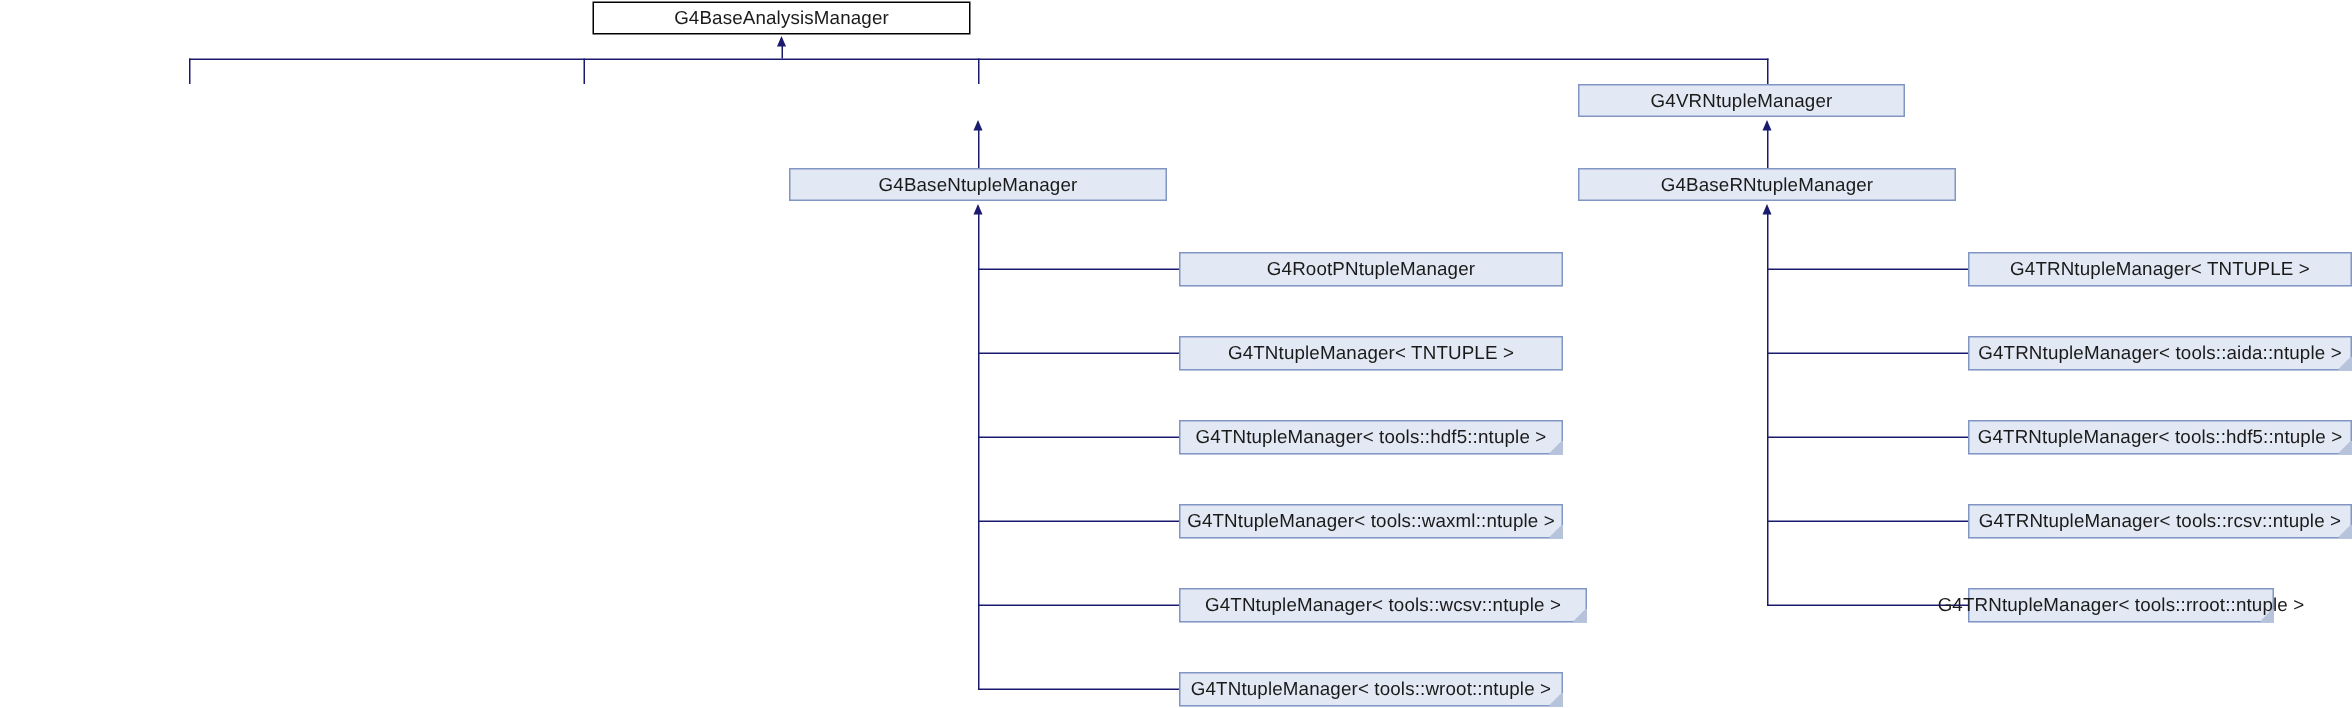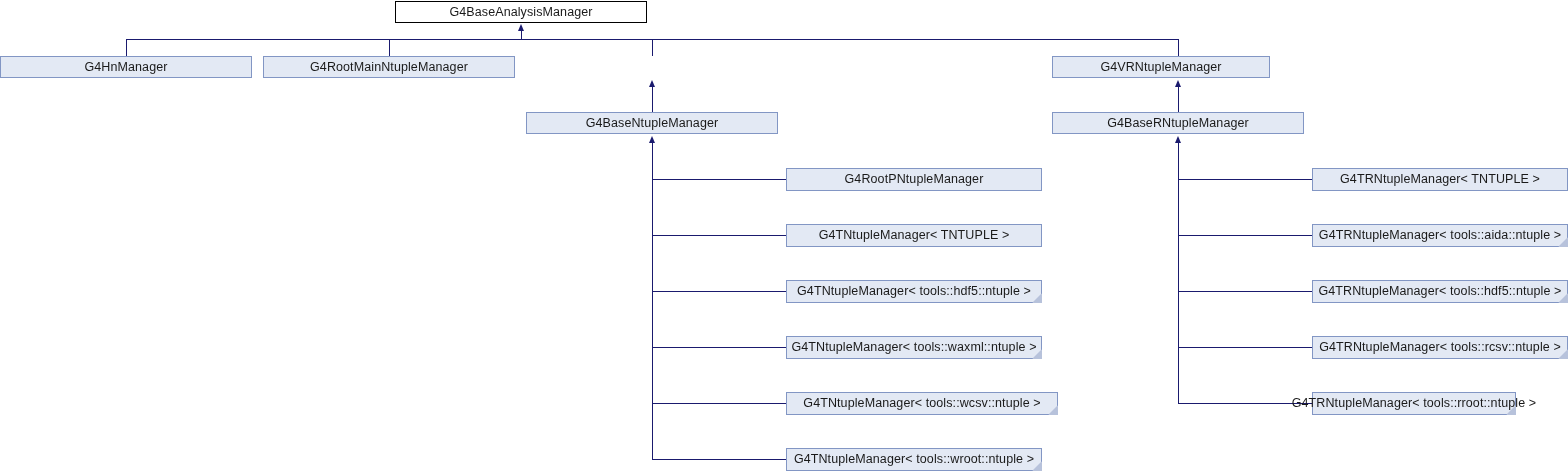--- a/index.html
+++ b/index.html
@@ -105,26 +105,20 @@
   <div class="edge h" style="left:1178px; top:179px; width:135px;"></div>
   <div class="edge h" style="left:1178px; top:235px; width:135px;"></div>
   <div class="edge h" style="left:1178px; top:291px; width:135px;"></div>
   <div class="edge h" style="left:1178px; top:347px; width:135px;"></div>
   <div class="edge h" style="left:1178px; top:403px; width:135px;"></div>
 
   <div class="node root" id="n-root" style="left: 395px; top: 1px; width: 252px; height: 22px;">
     <span class="node-label">G4BaseAnalysisManager</span>
   </div>
 
-  <div class="node" id="n-hn_manager" style="left: 0px; top: 56px; width: 252px; height: 22px;">
-    <span class="node-label">G4HnManager</span>
-  </div>
-  <div class="node" id="n-root_main_ntuple" style="left: 263px; top: 56px; width: 252px; height: 22px;">
-    <span class="node-label">G4RootMainNtupleManager</span>
-  </div>
   <div class="node" id="n-vr_ntuple" style="left: 1052px; top: 56px; width: 218px; height: 22px;">
     <span class="node-label">G4VRNtupleManager</span>
   </div>
 
   <div class="node" id="n-base_ntuple" style="left: 526px; top: 112px; width: 252px; height: 22px;">
     <span class="node-label">G4BaseNtupleManager</span>
   </div>
   <div class="node" id="n-base_rntuple" style="left: 1052px; top: 112px; width: 252px; height: 22px;">
     <span class="node-label">G4BaseRNtupleManager</span>
   </div>

